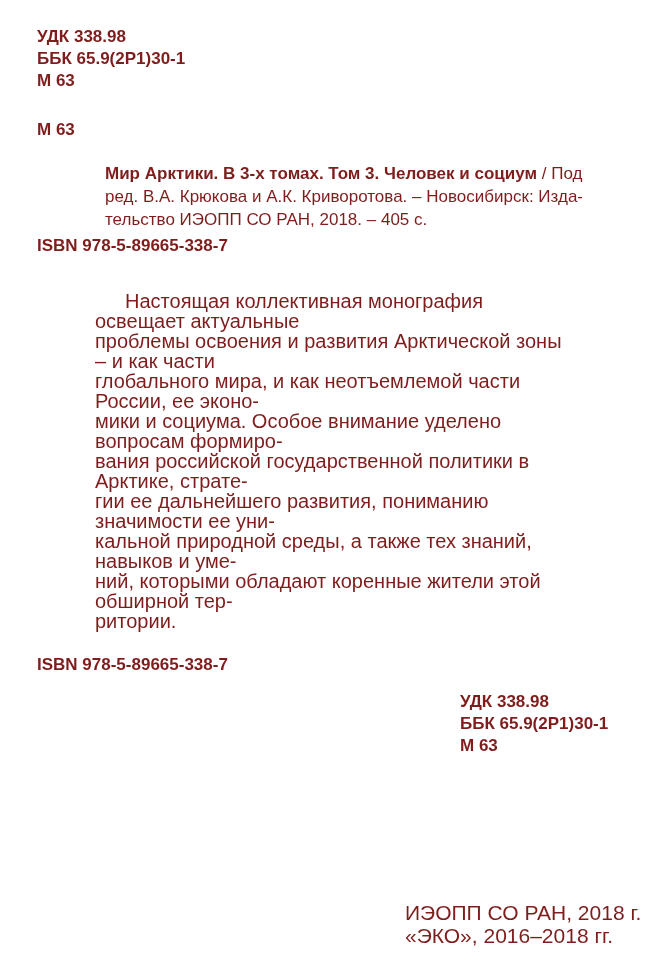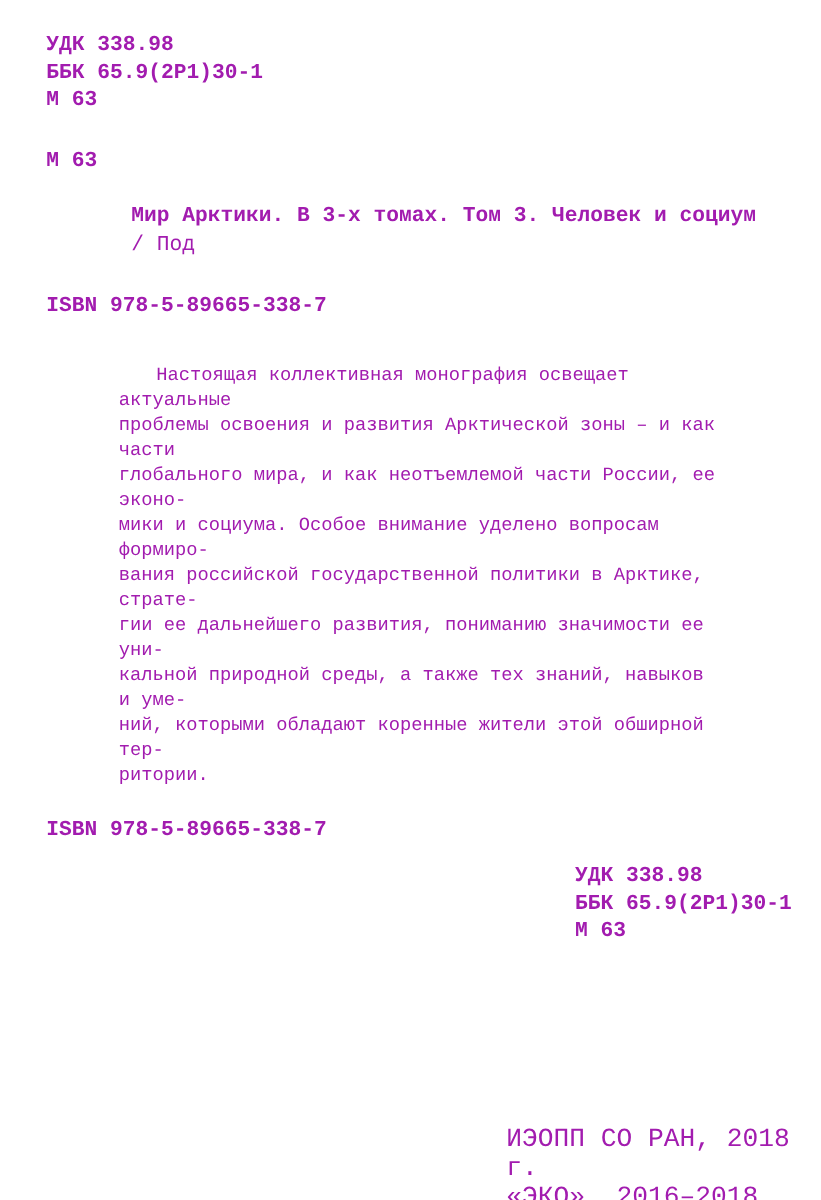--- a/index.html
+++ b/index.html
@@ -5,22 +5,22 @@
   html, body {
     margin: 0;
     padding: 0;
     background: #ffffff;
   }
   .page {
     position: relative;
     width: 657px;
     height: 960px;
     background: #ffffff;
-    font-family: Liberation Mono, monospace;
-    color: #a21caf;
+    font-family: Liberation Sans, sans-serif;
+    color: #7f1d1d;
     overflow: hidden;
   }
   .abs { position: absolute; }
   .preline { white-space: pre-line; }
   .bold { font-weight: bold; }
 
   .top-block {
     left: 37px;
     top: 26px;
     font-size: 17px;
@@ -44,21 +44,21 @@
   .isbn-top {
     left: 37px;
     top: 236px;
     font-size: 17px;
     font-weight: bold;
   }
   .annotation {
     left: 95px;
     top: 291px;
     width: 478px;
-    font-size: 15px;
+    font-size: 20px;
     line-height: 20px;
   }
   .annotation p {
     margin: 0;
     text-indent: 30px;
   }
   .isbn-bottom {
     left: 37px;
     top: 655px;
     font-size: 17px;
@@ -86,20 +86,22 @@
   <div class="abs top-block">
     <div>УДК 338.98</div>
     <div>ББК 65.9(2Р1)30-1</div>
     <div>М 63</div>
   </div>
 
   <div class="abs citation">
     <div class="code">М 63</div>
     <div class="cit-text">
       <span class="bold">Мир Арктики. В 3-х томах. Том 3. Человек и социум</span><span> / Под</span>
+      <div class="preline">ред. В.А. Крюкова и А.К. Криворотова. – Новосибирск: Изда-
+тельство ИЭОПП СО РАН, 2018. – 405 с.</div>
     </div>
   </div>
 
   <div class="abs isbn-top">ISBN 978-5-89665-338-7</div>
 
   <div class="abs annotation">
     <p class="preline">Настоящая коллективная монография освещает актуальные
 проблемы освоения и развития Арктической зоны – и как части
 глобального мира, и как неотъемлемой части России, ее эконо-
 мики и социума. Особое внимание уделено вопросам формиро-

